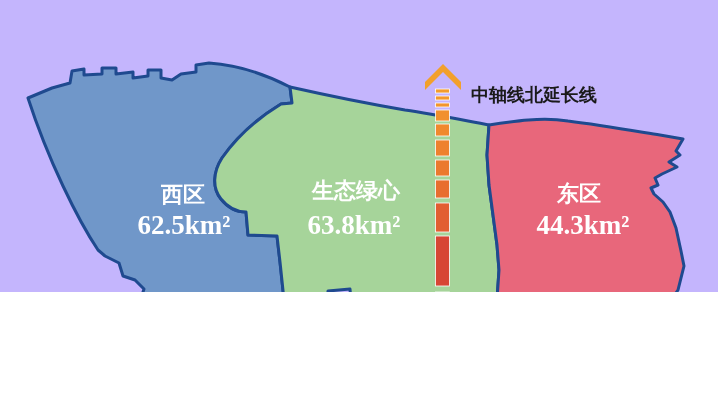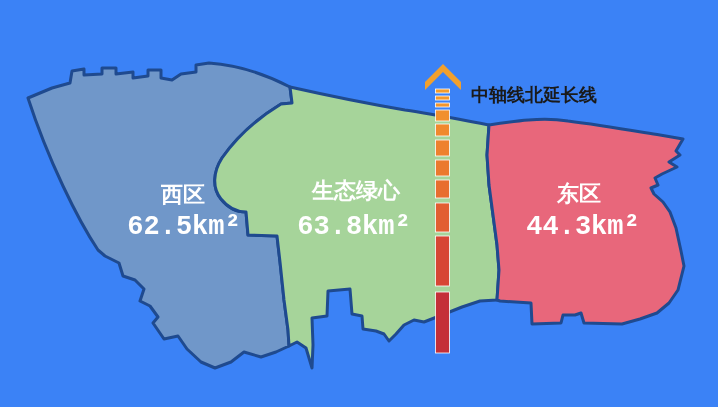--- a/index.html
+++ b/index.html
@@ -1,21 +1,21 @@
 <!DOCTYPE html>
 <html><head>
 <meta charset="utf-8">
 <style>
   html,body{margin:0;padding:0;background:#ffffff;}
   #stage{
     position:relative;
-    width:718px;height:407px;
-    background:#3b82f6;
+    width:718px;height:292px;
+    background:#c4b5fd;
     overflow:hidden;
-    font-family:Liberation Mono, monospace;
+    font-family:Liberation Serif, serif;
   }
   svg{display:block;}
   .region-name{
     font-size:22px;
     font-weight:bold;
     text-anchor:middle;
   }
   .region-area{
     font-size:27px;
     font-weight:bold;

